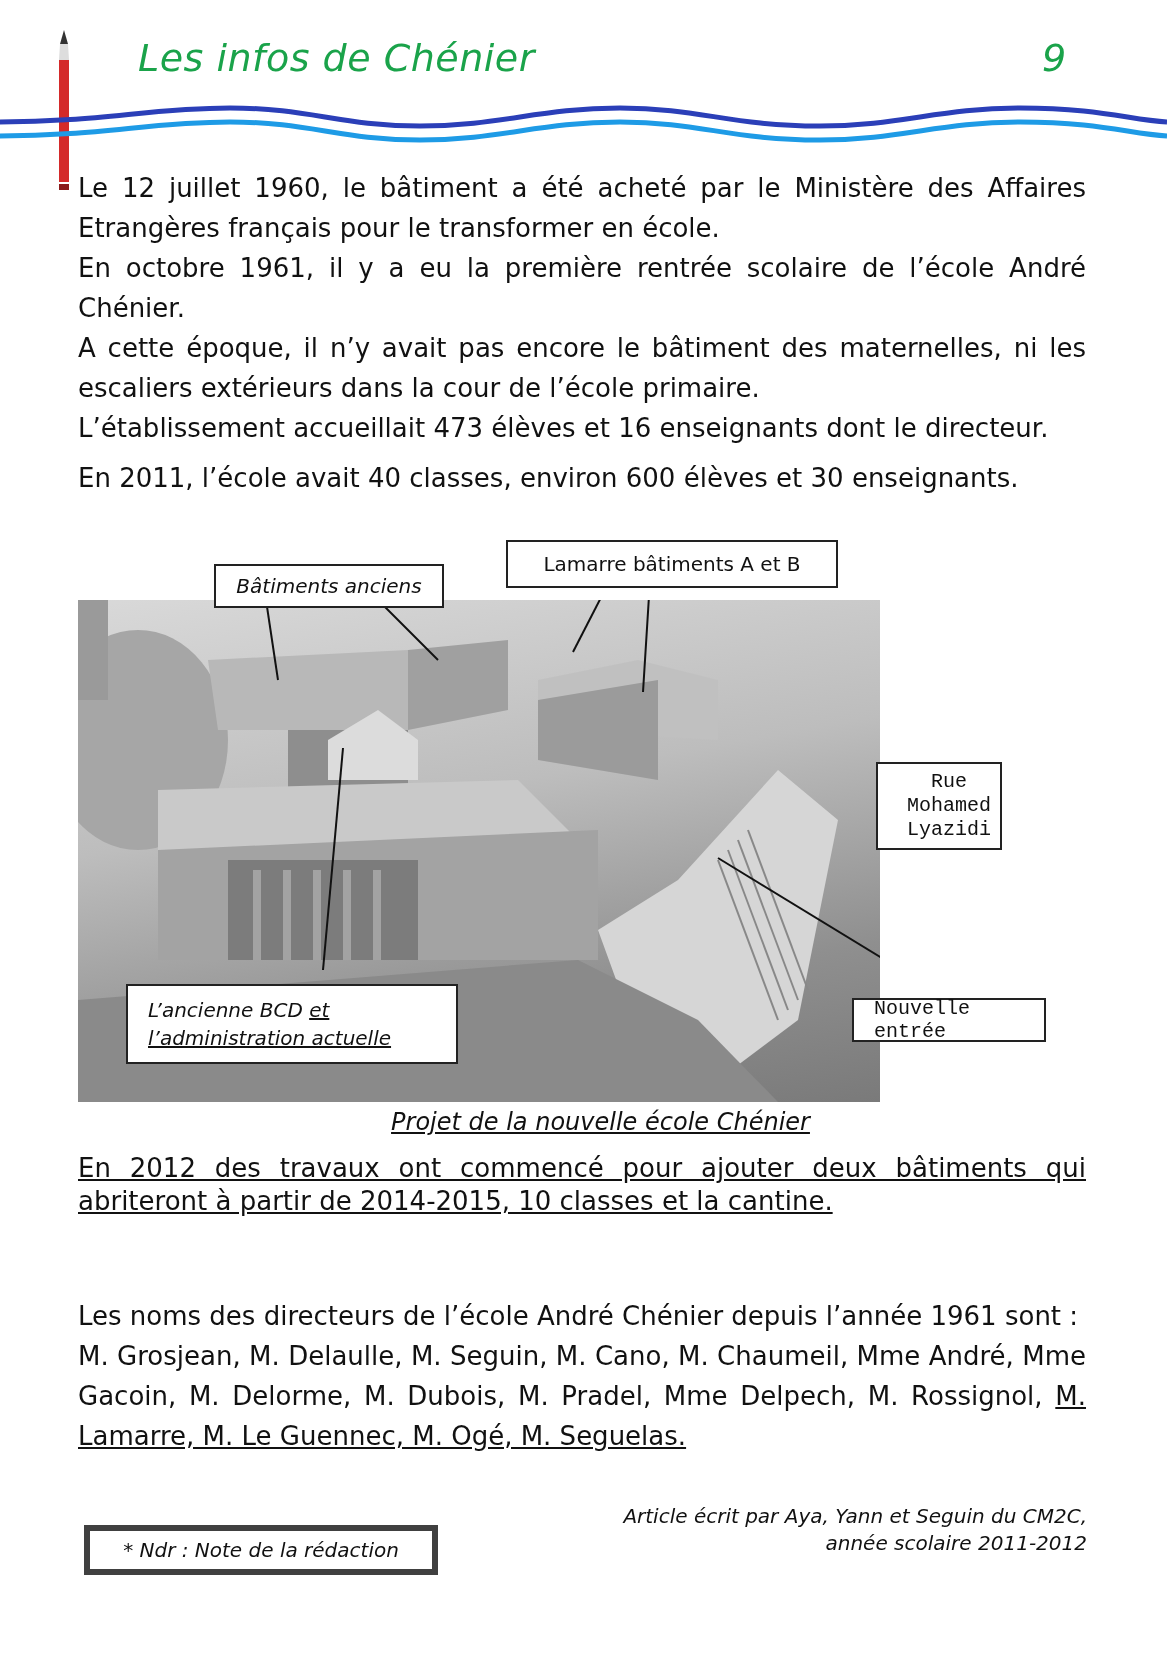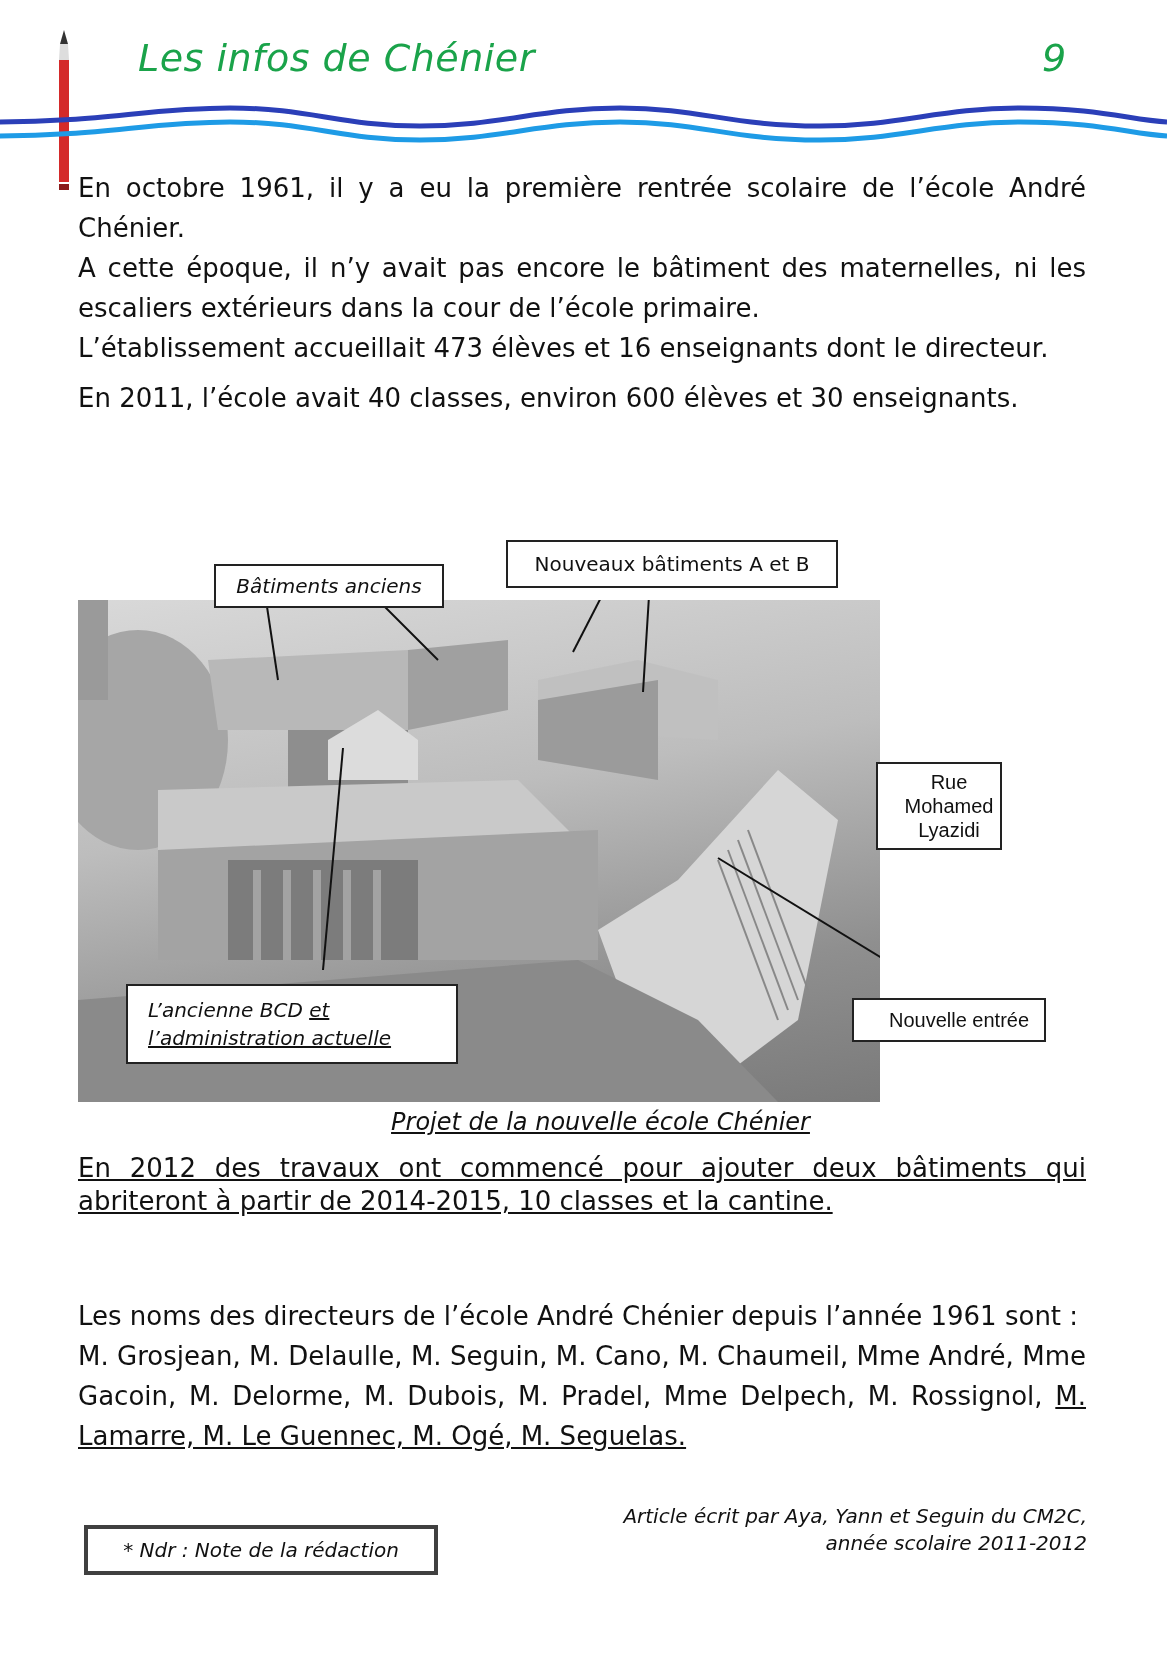--- a/index.html
+++ b/index.html
@@ -8,26 +8,26 @@
   .header-title { position: absolute; left: 120px; top: 36px; font-family: "DejaVu Sans", sans-serif;
                   font-style: italic; font-size: 38px; color: #1aa34a; letter-spacing: 0.5px; margin-left: 18px; }
   .page-num { position: absolute; left: 1042px; top: 36px; font-style: italic; font-size: 38px; color: #1aa34a; }
   .waves { position: absolute; left: 0; top: 100px; width: 1167px; height: 50px; }
   .pencil { position: absolute; left: 56px; top: 30px; width: 16px; height: 160px; }
   .body-text { position: absolute; left: 78px; width: 1008px; font-size: 26px; line-height: 40px; text-align: justify; }
   .p { margin: 0; }
   .figure { position: absolute; left: 78px; top: 600px; width: 802px; height: 502px;
             background: linear-gradient(170deg, #d9d9d9 0%, #bdbdbd 40%, #8f8f8f 75%, #7a7a7a 100%); overflow: hidden; }
   .label-box { position: absolute; background: #fff; border: 2px solid #222; font-size: 20px; color: #111; box-sizing: border-box; }
-  .serif { font-family: Liberation Sans, sans-serif; padding-left: 20px; }
+  .serif { font-family: Liberation Mono, monospace; padding-left: 20px; }
   .caption { position: absolute; left: 17px; width: 1167px; top: 1108px; text-align: center; font-style: italic;
              font-size: 24px; text-decoration: underline; }
   .u { text-decoration: underline; }
   .footer-credit { position: absolute; right: 80px; top: 1503px; text-align: right; font-style: italic; font-size: 20px; line-height: 27px; }
-  .ndr-box { position: absolute; left: 84px; top: 1525px; width: 354px; height: 50px; border: 4px solid #404040;
+  .ndr-box { position: absolute; left: 84px; top: 1525px; width: 354px; height: 50px; border: 6px solid #404040;
              font-style: italic; font-size: 20px; display: flex; align-items: center; justify-content: center; box-sizing: border-box; }
 </style>
 </head>
 <body>
 
 <div class="pencil">
   <svg width="16" height="160" viewBox="0 0 16 160">
     <polygon points="8,0 4,14 12,14" fill="#333"></polygon>
     <polygon points="4,14 12,14 13,30 3,30" fill="#ddd"></polygon>
     <rect x="3" y="30" width="10" height="122" fill="#d42a2a"></rect>
@@ -35,20 +35,21 @@
   </svg>
 </div>
 <div class="header-title">Les infos de Chénier</div>
 <div class="page-num">9</div>
 <svg class="waves" viewBox="0 0 1167 50" preserveAspectRatio="none">
   <path d="M0,22 C100,22 150,8 230,8 C310,8 340,26 420,26 C500,26 540,8 620,8 C700,8 730,26 820,26 C900,26 940,8 1020,8 C1100,8 1130,20 1167,22" stroke="#2b3fb8" stroke-width="5" fill="none"></path>
   <path d="M0,36 C100,36 150,22 230,22 C310,22 340,40 420,40 C500,40 540,22 620,22 C700,22 730,40 820,40 C900,40 940,22 1020,22 C1100,22 1130,34 1167,36" stroke="#1e9be6" stroke-width="5" fill="none"></path>
 </svg>
 
 <div class="body-text" style="top:168px;">
+  <p class="p">Le 12 juillet 1960, le bâtiment a été acheté par le Ministère des Affaires Etrangères français pour le transformer en école.</p>
   <p class="p">En octobre 1961, il y a eu la première rentrée scolaire de l’école André Chénier.</p>
   <p class="p">A cette époque, il n’y avait pas encore le bâtiment des maternelles, ni les escaliers extérieurs dans la cour de l’école primaire.</p>
   <p class="p">L’établissement accueillait 473 élèves et 16 enseignants dont le directeur.</p>
   <p class="p" style="margin-top:10px;">En 2011, l’école avait 40 classes, environ 600 élèves et 30 enseignants.</p>
 </div>
 
 <div class="figure">
   <svg width="802" height="502" viewBox="0 0 802 502">
 
     <ellipse cx="60" cy="140" rx="90" ry="110" fill="#a6a6a6"></ellipse>
@@ -88,21 +89,21 @@
       <line x1="300" y1="0" x2="360" y2="60"></line>
       <line x1="532" y1="-20" x2="495" y2="52"></line>
       <line x1="572" y1="-20" x2="565" y2="92"></line>
       <line x1="245" y1="370" x2="265" y2="148"></line>
       <line x1="840" y1="380" x2="640" y2="258"></line>
     </g>
   </svg>
 </div>
 
 <div class="label-box" style="left:178px; top:564px; width:230px; height:44px; display:flex; align-items:center; justify-content:center; font-style:italic;margin-left:36px;">Bâtiments anciens</div>
-<div class="label-box" style="left:506px; top:540px; width:332px; height:48px; display:flex; align-items:center; justify-content:center;">Nouveaux bâtiments A et B</div>
+<div class="label-box" style="left:506px; top:540px; width:332px; height:48px; display:flex; align-items:center; justify-content:center;">Lamarre bâtiments A et B</div>
 <div class="label-box serif" style="left:876px; top:762px; width:126px; height:88px; text-align:center; line-height:24px; padding-top:6px; font-size:20px; background:#fff;">
   <div>Rue</div>
   <div>Mohamed</div>
   <div>Lyazidi</div>
 </div>
 <div class="label-box" style="left:126px; top:984px; width:332px; height:80px; font-style:italic; padding:10px 0 0 20px; line-height:28px;">
   <div><span>L’ancienne BCD </span><span class="u">et</span></div>
   <div class="u">l’administration actuelle</div>
 </div>
 <div class="label-box serif" style="left:852px; top:998px; width:194px; height:44px; display:flex; align-items:center; justify-content:center;">Nouvelle entrée</div>

